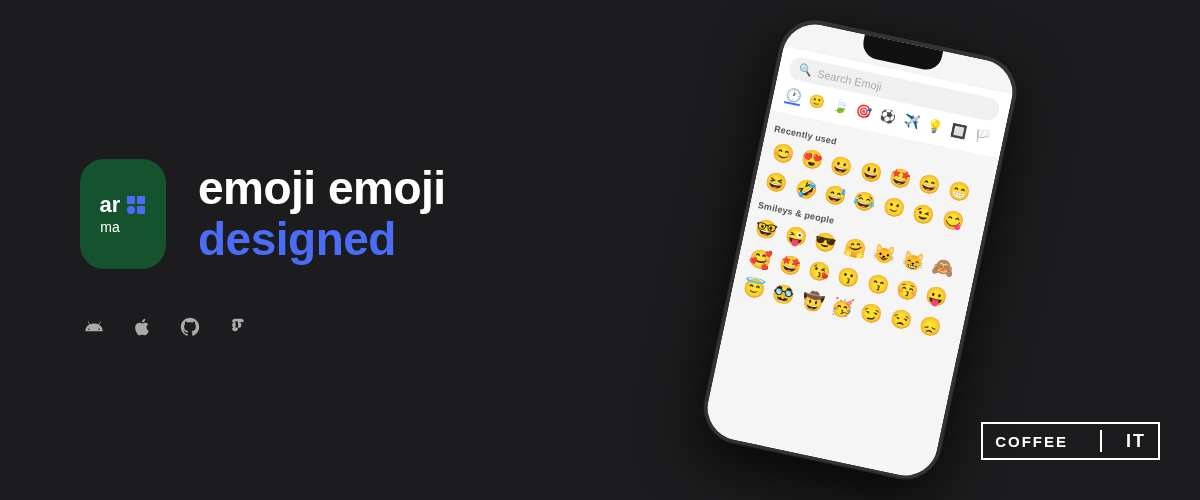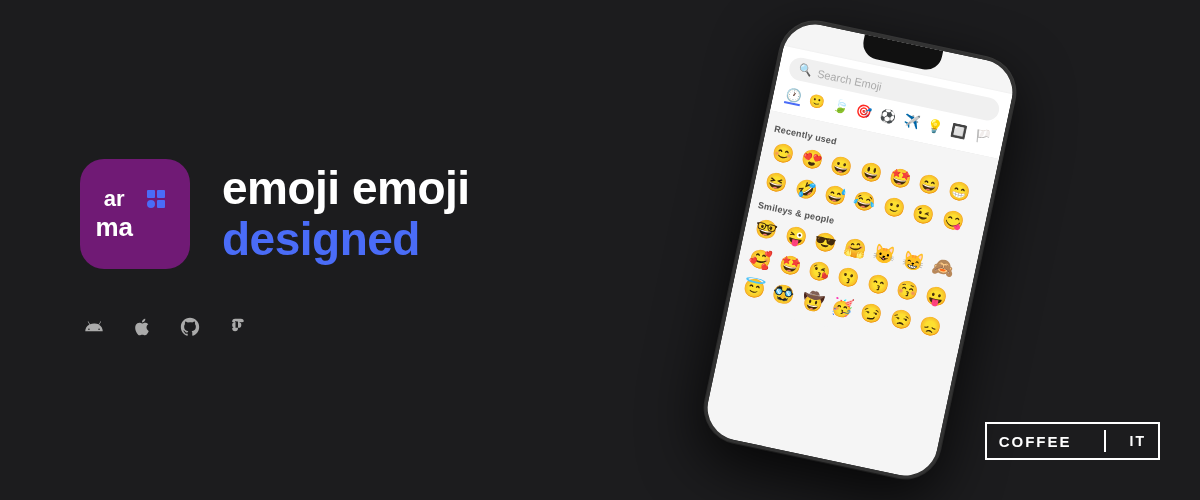--- a/index.html
+++ b/index.html
@@ -35,40 +35,40 @@
     }
 
     .logo-wrapper {
       display: flex;
       align-items: center;
       gap: 32px;
       margin-bottom: 24px;
     }
 
     .app-logo {
-      width: 110px;
+      width: 86px;
       height: 110px;
-      background: #701a75;
+      background: #14532d;
       border-radius: 24px;
       display: flex;
       align-items: center;
       justify-content: center;
     }
 
     .logo-grid {
       display: grid;
       grid-template-columns: 1fr 1fr;
       gap: 4px;
       align-items: center;
       justify-items: center;
       padding: 8px;
     }
 
     .logo-text-ar { color: white; font-weight: 700; font-size: 22px; font-family: Arial, sans-serif; line-height: 1; }
-    .logo-text-ma { color: white; font-weight: 700; font-size: 26px; font-family: Arial, sans-serif; line-height: 1; }
+    .logo-text-ma { color: white; font-weight: 400; font-size: 14px; font-family: Arial, sans-serif; line-height: 1; }
 
     .logo-icon {
       width: 22px;
       height: 22px;
       display: flex;
       align-items: center;
       justify-content: center;
     }
 
     .logo-grid-icon {
@@ -277,21 +277,21 @@
     .coffee-divider {
       width: 2px;
       height: 22px;
       background: white;
       margin: 0 8px;
     }
 
     .coffee-it {
       color: white;
       font-weight: 800;
-      font-size: 14px;
+      font-size: 18px;
       letter-spacing: 2px;
     }
   </style>
 </head>
 <body>
 
 <div class="main-container">
 
   <div class="left-section">
     <div class="logo-wrapper">

